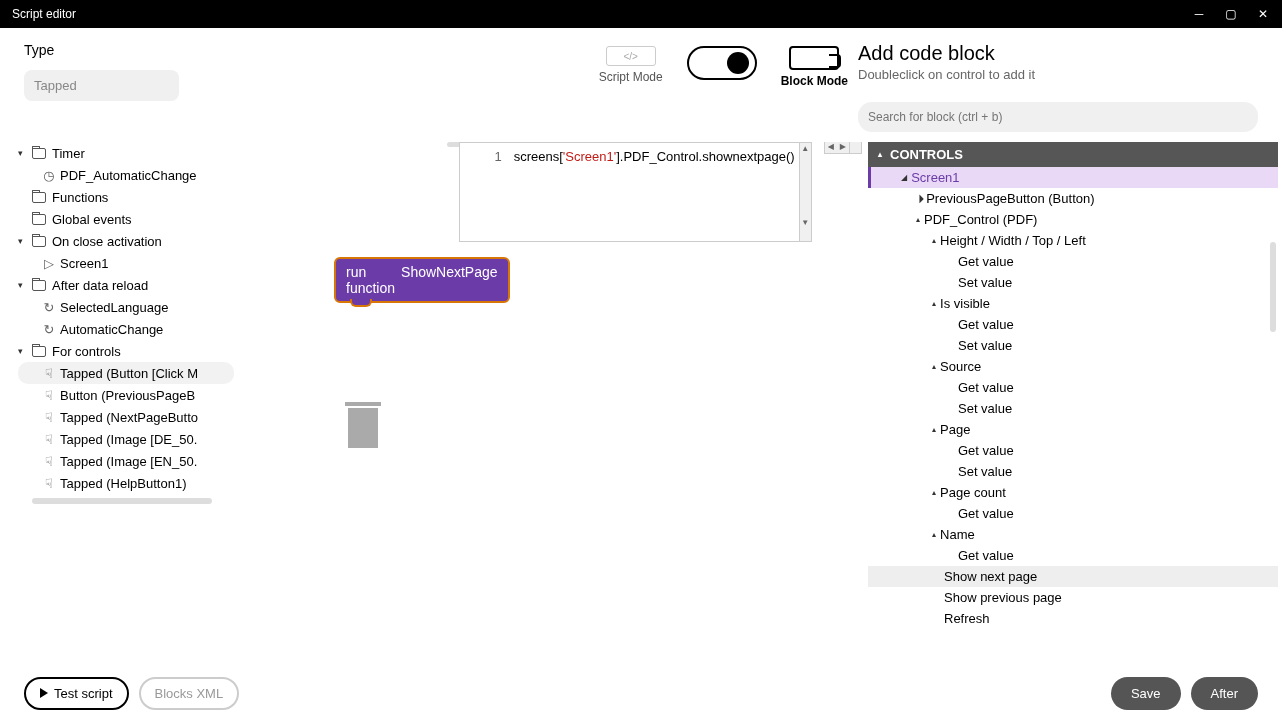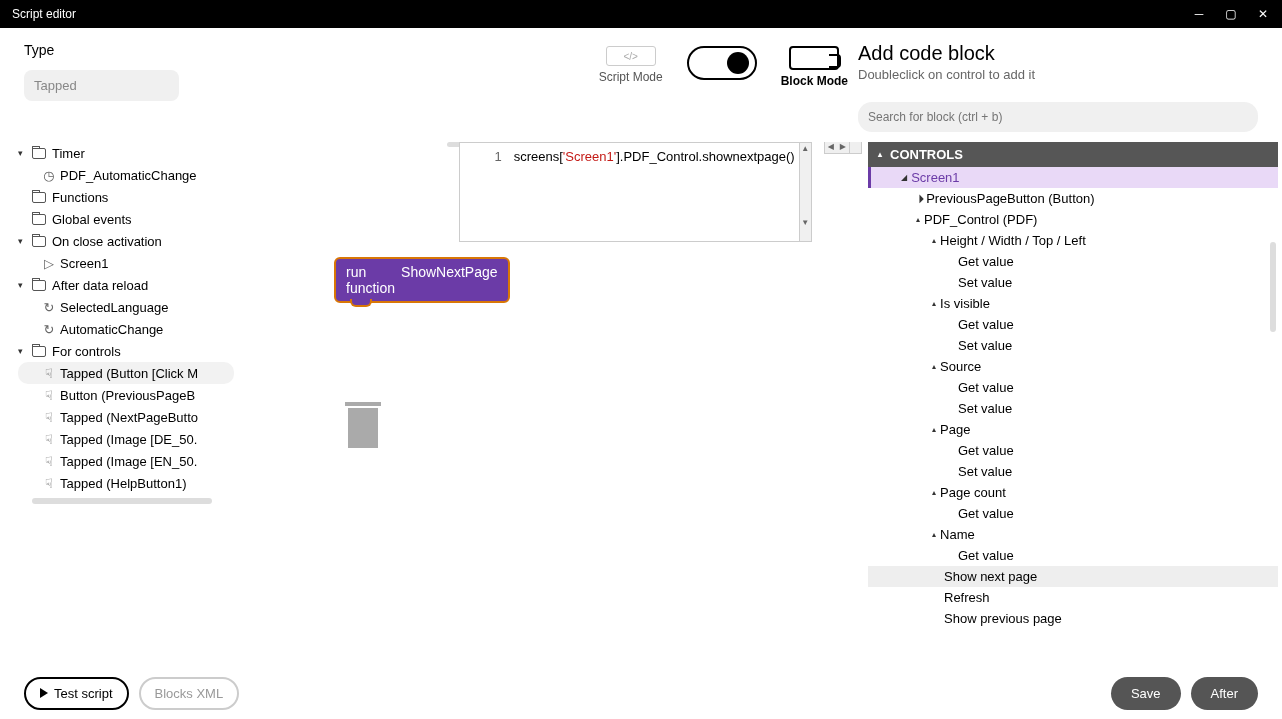--- a/index.html
+++ b/index.html
@@ -618,24 +618,24 @@
         <span class="ctrl-tri">▴</span>
           <span>Name</span>
       </div>
       <div class="ctrl-row ctrl-indent4">
           <span>Get value</span>
         </div>
       <div class="ctrl-row ctrl-indent3 hover">
           <span style="padding-left:12px">Show next page</span>
         </div>
       <div class="ctrl-row ctrl-indent3">
+          <span style="padding-left:12px">Show previous page</span>
+        </div>
+      <div class="ctrl-row ctrl-indent3">
           <span style="padding-left:12px">Refresh</span>
-        </div>
-      <div class="ctrl-row ctrl-indent3">
-          <span style="padding-left:12px">Show previous page</span>
         </div>
       <div class="right-scrollbar">
         <div class="right-scrollbar-thumb"></div>
       </div>
     </div>
   </div>
 
   <div class="bottom-bar">
     <button class="btn-outline">
       <span class="play-icon"></span>

